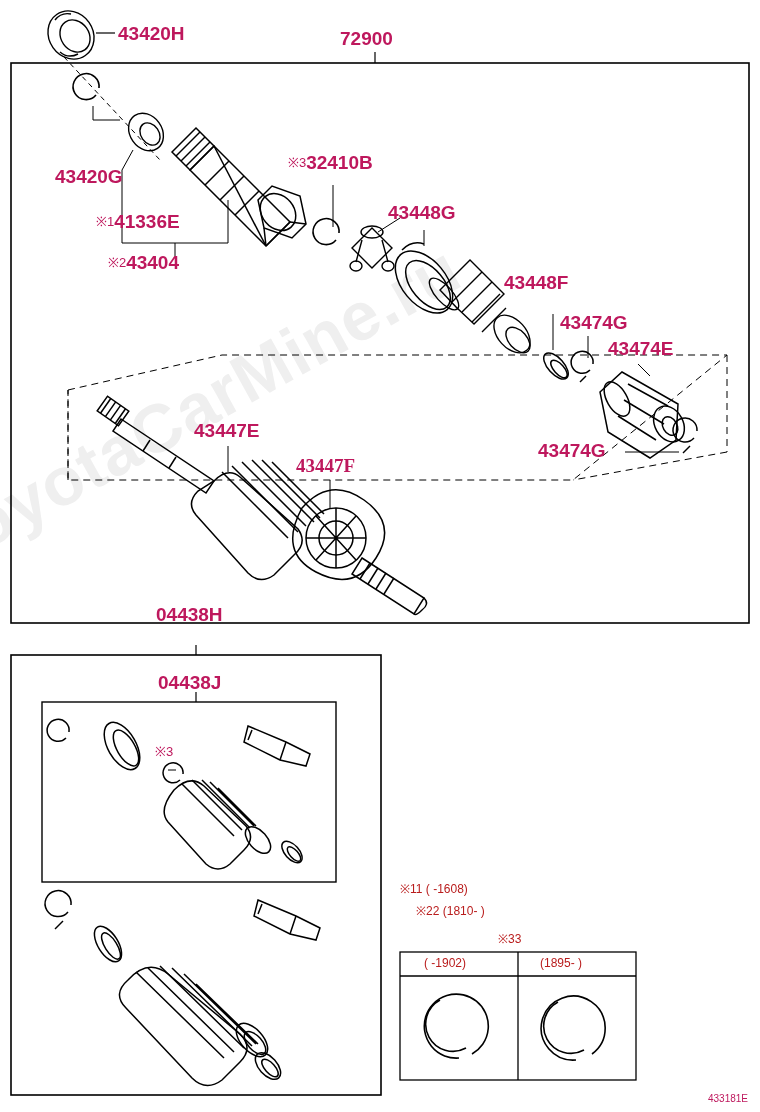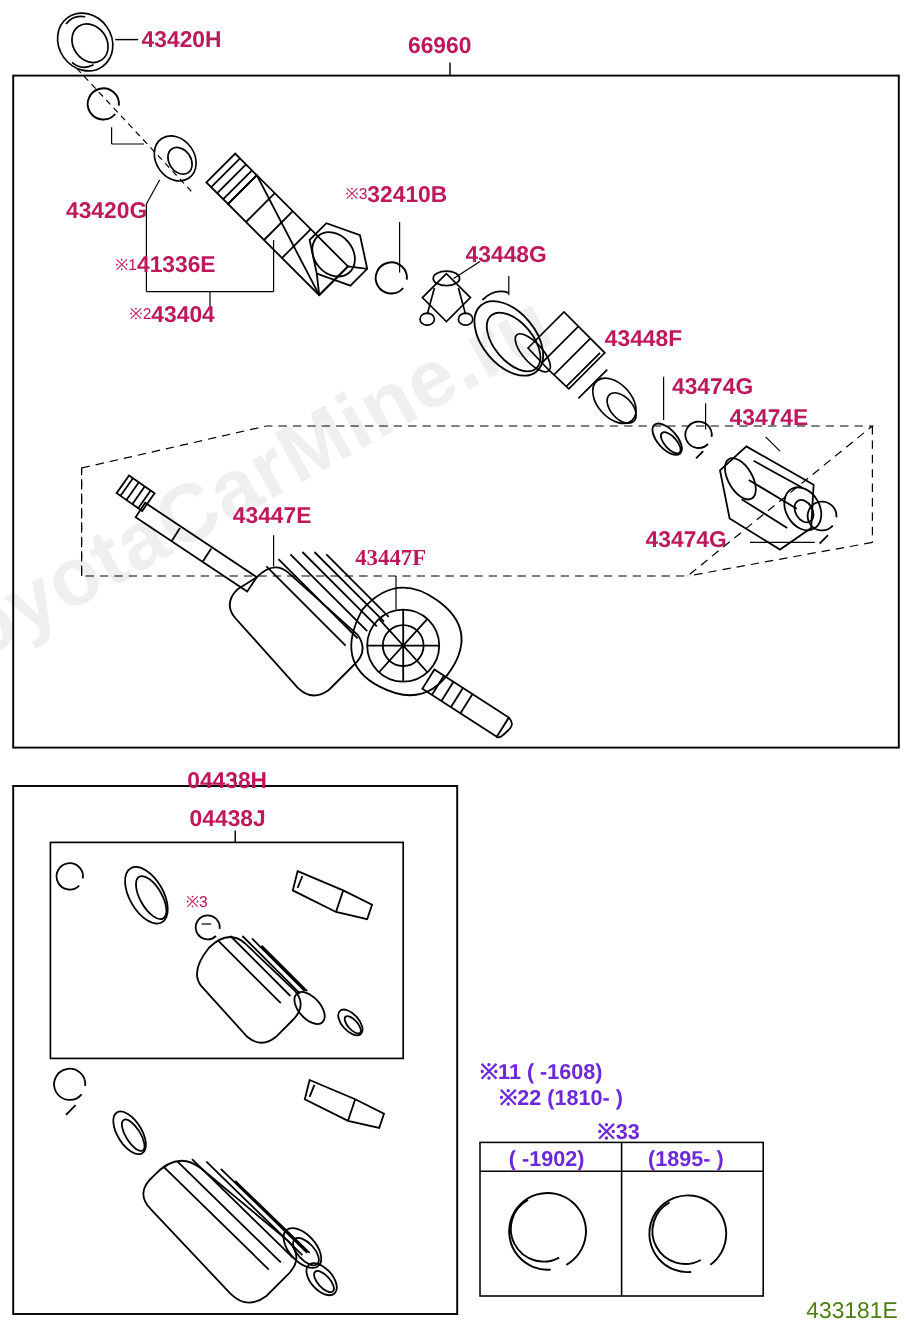--- a/index.html
+++ b/index.html
@@ -62,33 +62,32 @@
     font-weight: normal;
   }
   .lbl .mark {
     font-size: 13px;
     font-weight: normal;
     vertical-align: 2px;
   }
   .note {
     position: absolute;
     font-family: "Liberation Sans", sans-serif;
-    font-size: 18px;
-    color: #6d28d9;
+    font-size: 12px;
+    color: #b91c1c;
     white-space: nowrap;
     z-index: 3;
-    font-weight: bold;
   }
   .diagcode {
     position: absolute;
     right: 12px;
     bottom: 8px;
     font-family: "Liberation Sans", sans-serif;
-    font-size: 19px;
-    color: #4d7c0f;
+    font-size: 10px;
+    color: #be185d;
     z-index: 3;
   }
 </style>
 </head>
 <body>
 
 <div id="sheet">
 
   <div class="watermark">ToyotaCarMine.ru</div>
 
@@ -299,40 +298,40 @@
       <path d="M440,1006 a26,26 0 1 0 26,48" transform="translate(0,-6)"></path>
     </g>
 
     <g stroke="#000" fill="none" stroke-width="1.6">
       <path d="M576,1060 a32,32 0 1 1 16,-6"></path>
       <path d="M558,1008 a26,26 0 1 0 26,48" transform="translate(0,-6)"></path>
     </g>
   </svg>
 
   <div class="lbl" style="left:118px; top:23px;">43420H</div>
-  <div class="lbl" style="left:340px; top:28px;">66960</div>
+  <div class="lbl" style="left:340px; top:28px;">72900</div>
 
   <div class="lbl" style="left:55px; top:166px;">43420G</div>
 
   <div class="lbl" style="left:96px; top:211px;"><span class="mark">※1</span><span>41336E</span></div>
 
   <div class="lbl" style="left:108px; top:252px;"><span class="mark">※2</span><span>43404</span></div>
 
   <div class="lbl" style="left:288px; top:152px;"><span class="mark">※3</span><span>32410B</span></div>
 
   <div class="lbl" style="left:388px; top:202px;">43448G</div>
   <div class="lbl" style="left:504px; top:272px;">43448F</div>
   <div class="lbl" style="left:560px; top:312px;">43474G</div>
   <div class="lbl" style="left:608px; top:338px;">43474E</div>
   <div class="lbl" style="left:538px; top:440px;">43474G</div>
 
   <div class="lbl" style="left:194px; top:420px;">43447E</div>
   <div class="lbl" style="left:296px; top:455px;font-family:Liberation Serif, serif;">43447F</div>
 
-  <div class="lbl" style="left:156px; top:641px;">04438H</div>
+  <div class="lbl" style="left:156px; top:604px;">04438H</div>
   <div class="lbl" style="left:158px; top:672px;">04438J</div>
 
   <div class="lbl small" style="left:155px; top:742px;"><span class="mark">※3</span></div>
 
   <div class="note" style="left:400px; top:880px;"><span>※1</span><span>1 (     -1608)</span></div>
   <div class="note" style="left:416px; top:902px;"><span>※2</span><span>2 (1810-      )</span></div>
   <div class="note" style="left:498px; top:930px;"><span>※3</span><span>3</span></div>
 
   <div class="note" style="left:424px; top:956px;">(     -1902)</div>
   <div class="note" style="left:540px; top:956px;">(1895-     )</div>

